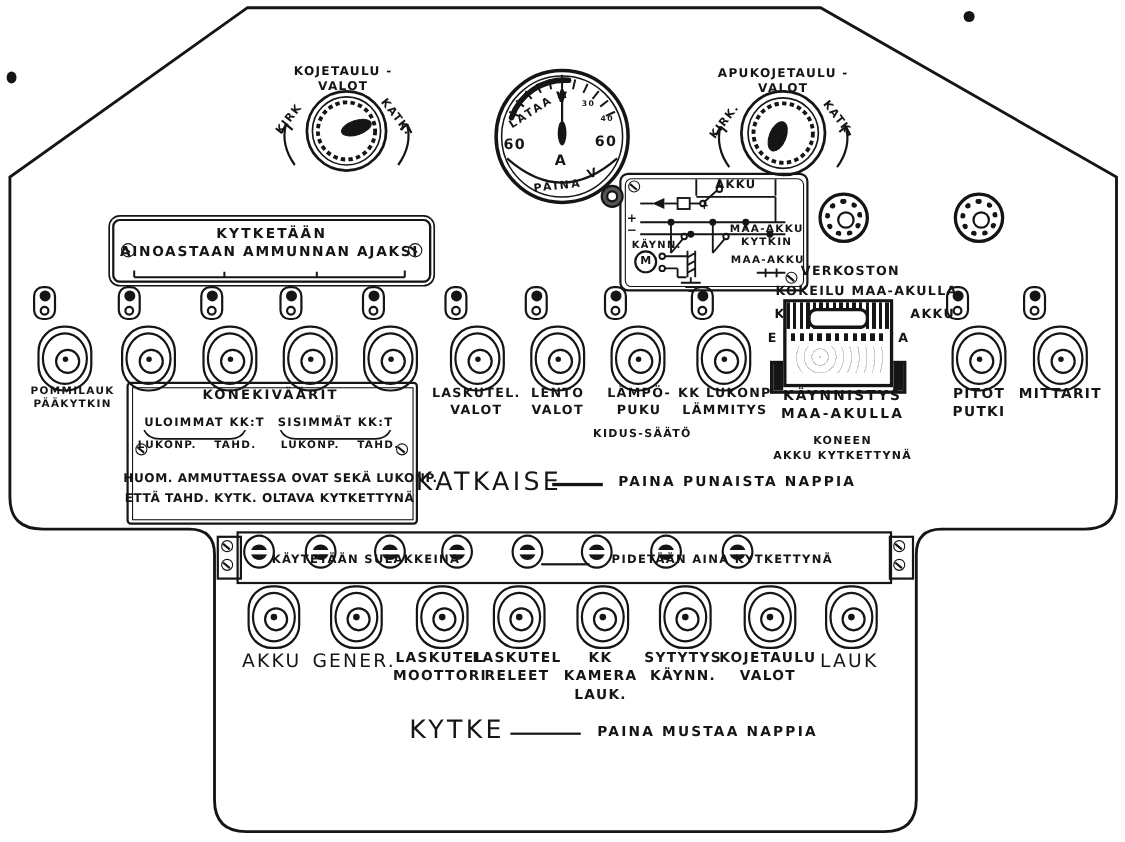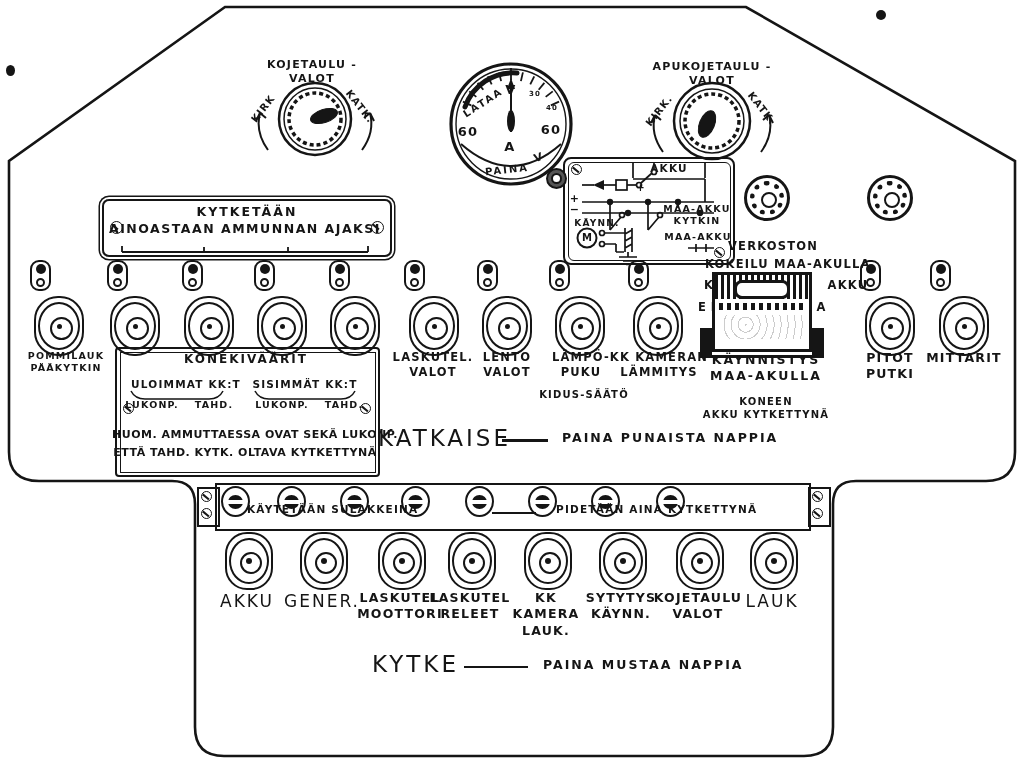--- a/index.html
+++ b/index.html
@@ -274,21 +274,21 @@
     </div>
 
   <span class="t" style="left:66px;top:350px;font-size:9.5px;">POMMILAUK
 PÄÄKYTKIN</span>
   <span class="t" style="left:433px;top:350px;font-size:11.5px;">LASKUTEL.
 VALOT</span>
   <span class="t" style="left:507px;top:350px;font-size:11.5px;">LENTO
 VALOT</span>
   <span class="t" style="left:581px;top:350px;font-size:11.5px;">LÄMPÖ-
 PUKU</span>
-  <span class="t" style="left:659px;top:350px;font-size:11.5px;">KK KAMERAN
+  <span class="t" style="left:659px;top:350px;font-size:11.5px;">KK LUKONP
 LÄMMITYS</span>
   <span class="t" style="left:584px;top:388px;font-size:10px;">KIDUS-SÄÄTÖ</span>
   <span class="t" style="left:766px;top:395px;font-size:10px;">KONEEN
 AKKU KYTKETTYNÄ</span>
   <span class="t" style="left:766px;top:352px;font-size:12.5px;letter-spacing:2px;">KÄYNNISTYS
 MAA-AKULLA</span>
   <span class="t" style="left:890px;top:350px;font-size:12.5px;">PITOT
 PUTKI</span>
   <span class="t" style="left:964px;top:350px;font-size:12.5px;">MITTARIT</span>
 

